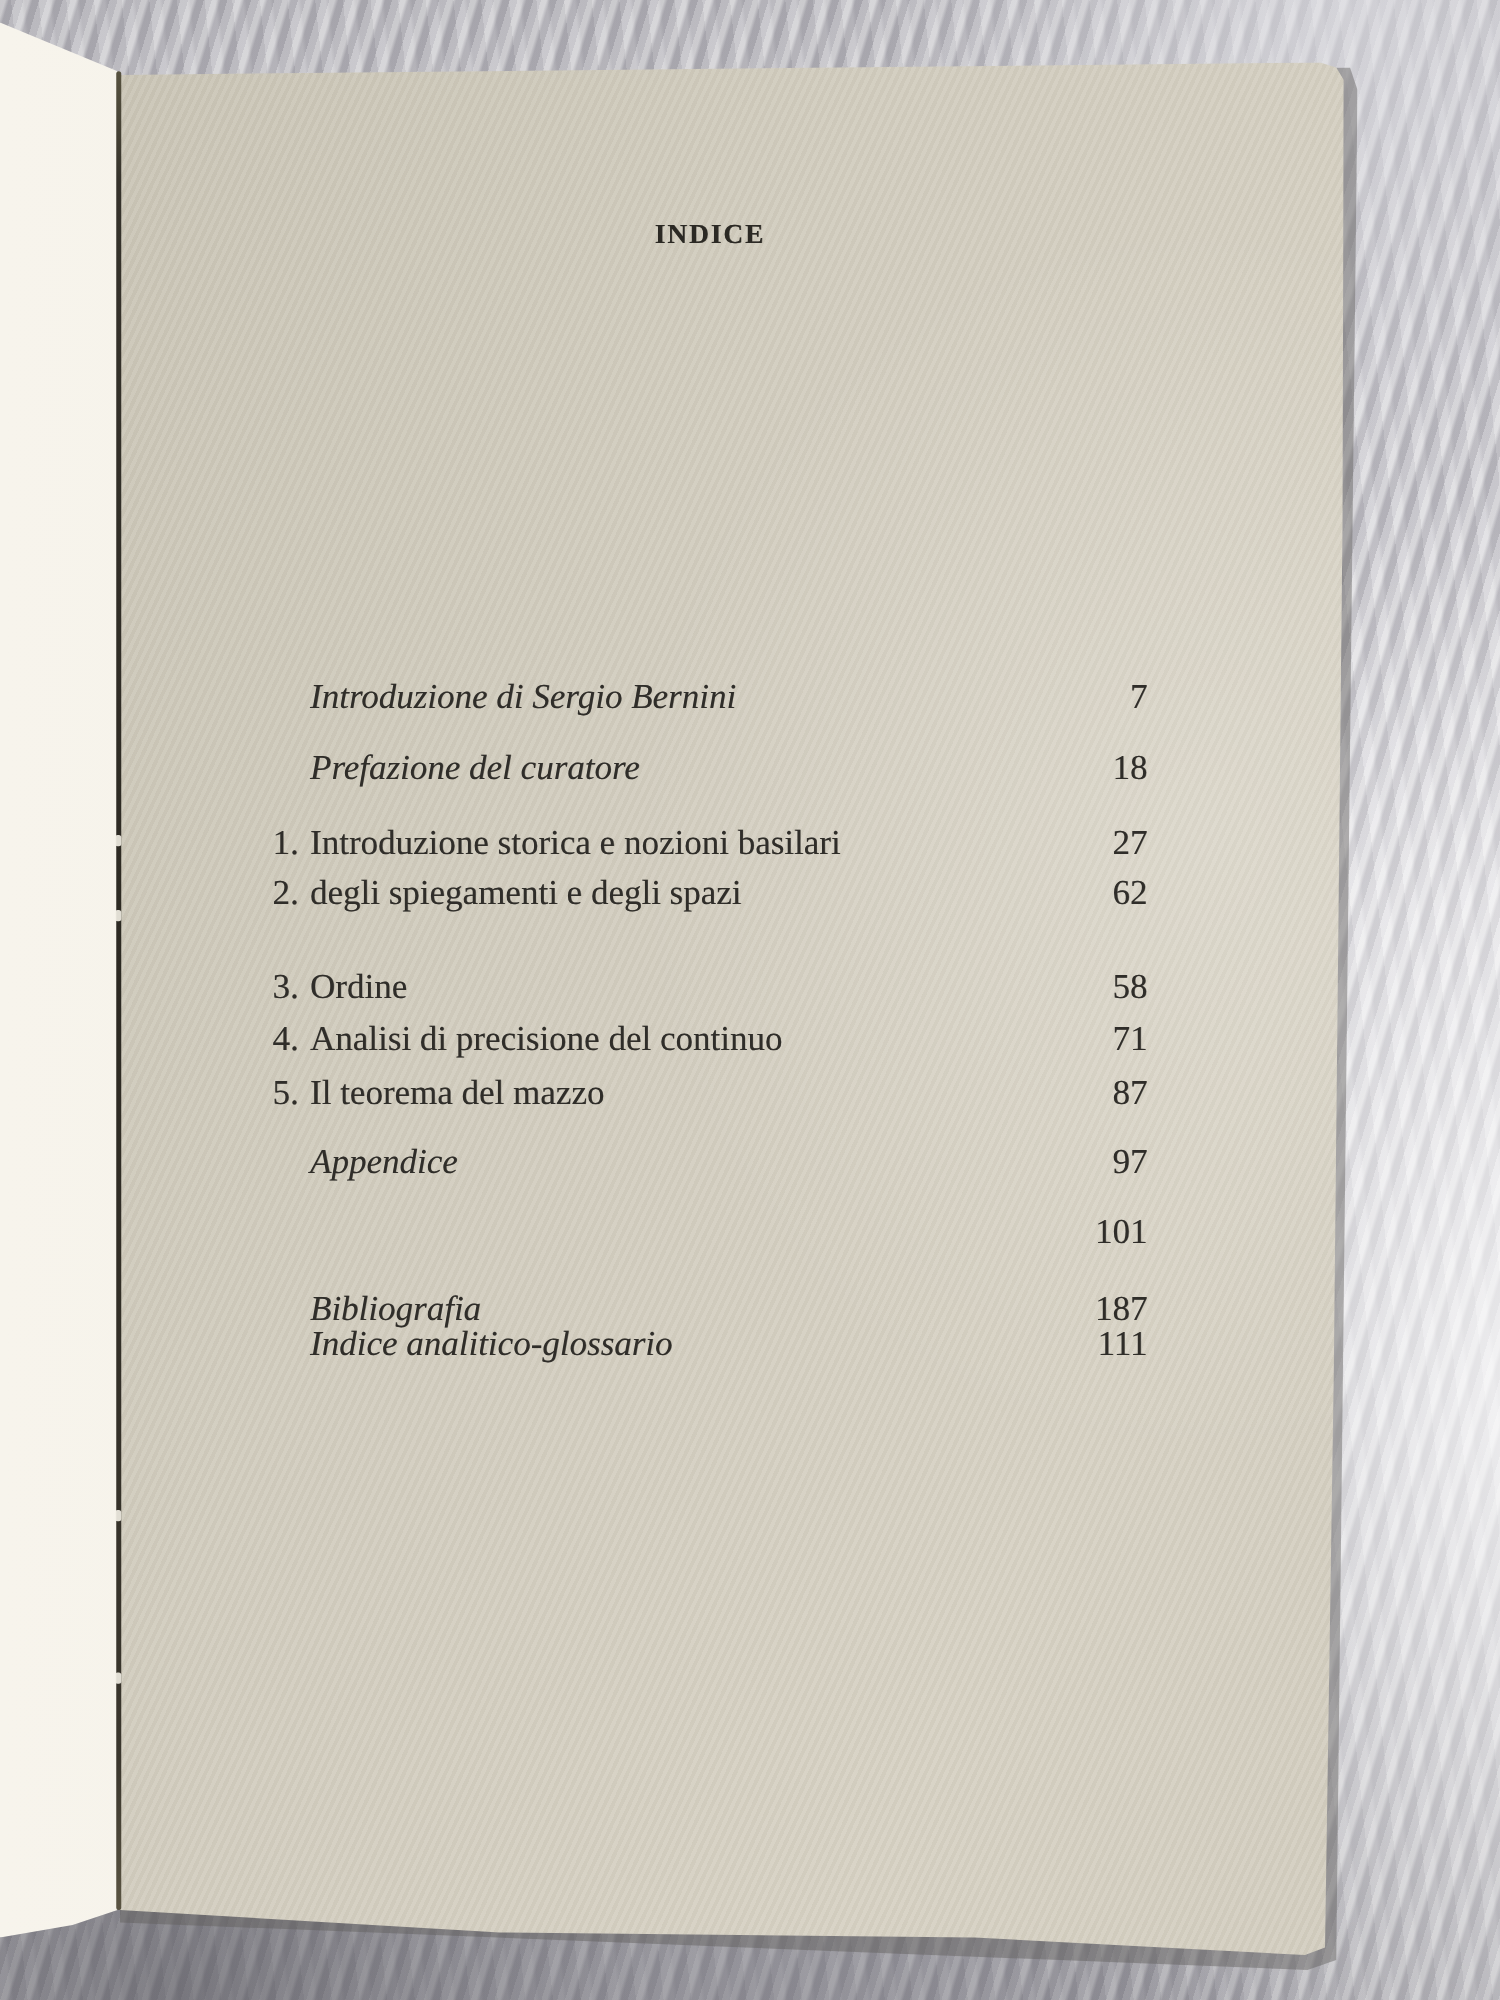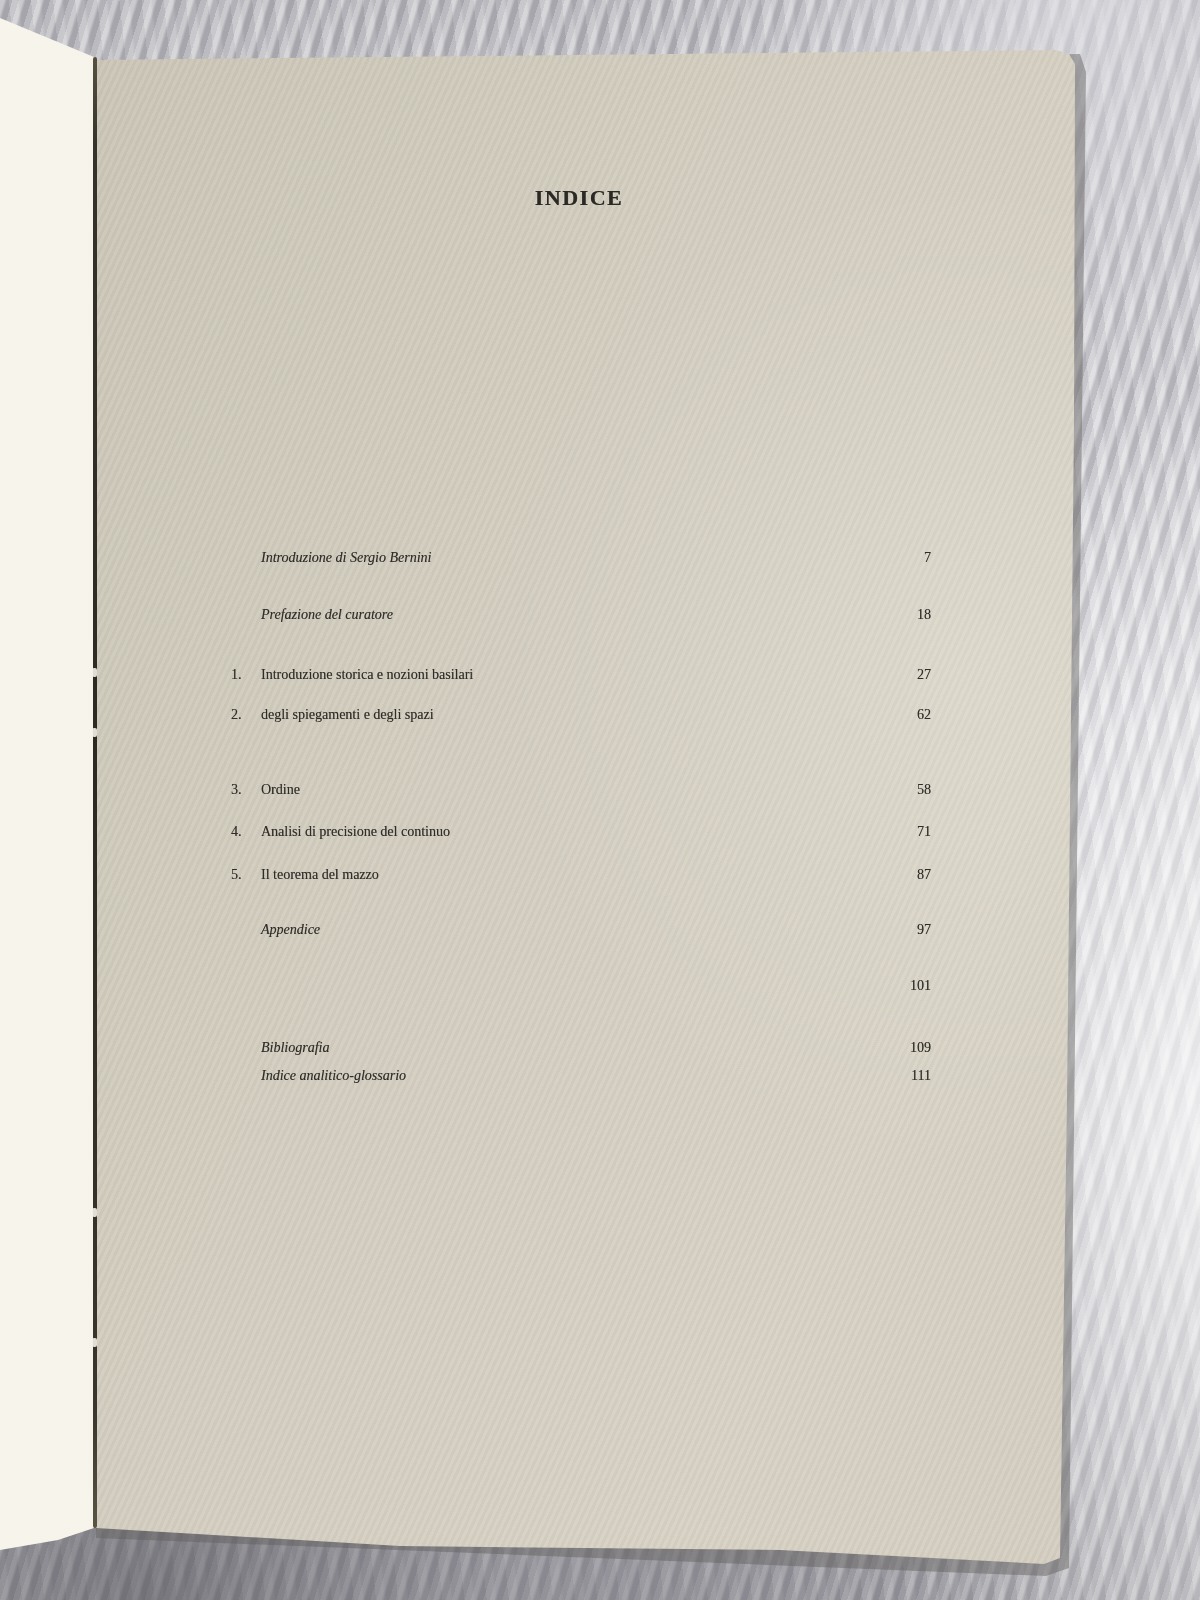--- a/index.html
+++ b/index.html
@@ -62,27 +62,27 @@
     border-radius:2px;
   }
   .stitch{
     position:absolute;left:92px;width:5px;height:9px;border-radius:2px;
     background:var(--cover-page);opacity:.9;
   }
   .stitch.s1{top:668px}.stitch.s2{top:728px}.stitch.s3{top:1208px}.stitch.s4{top:1338px}
   
   .content{position:absolute;inset:0;color:var(--ink);}
   .title{
-    position:absolute;left:213px;top:169px;width:700px;margin:16px;
+    position:absolute;left:213px;top:169px;width:700px;margin:5px;
     text-align:center;font-size:22px;font-weight:700;letter-spacing:1.5px;
     color:#2b2924;text-shadow:0.3px 0.3px 0.5px rgba(43,41,36,0.55);
   }
   .toc-row{
-    position:absolute;left:231px;width:700px;
-    font-size:14px;line-height:32px;
+    position:absolute;left:218px;width:700px;
+    font-size:28px;line-height:32px;
     text-shadow:0.3px 0.3px 0.5px rgba(47,45,41,0.45);
   }
   .toc-num{position:absolute;left:0;top:0;width:30px;}
   .toc-label{display:block;margin-left:30px;margin-right:55px;}
   .toc-line{display:block;white-space:nowrap;}
   .toc-page{position:absolute;right:0;top:0;text-align:right;}
   .toc-row.italic .toc-label{font-style:italic;}
   .toc-row:nth-child(1){top:542px}
   .toc-row:nth-child(2){top:599px}
   .toc-row:nth-child(3){top:659px}
@@ -170,21 +170,21 @@
         </div>
         <div class="toc-row italic">
           <span class="toc-num"></span>
           <span class="toc-page">101</span>
         </div>
         <div class="toc-row italic">
           <span class="toc-num"></span>
           <span class="toc-label">
             <span class="toc-line">Bibliografia</span>
           </span>
-          <span class="toc-page">109</span>
+          <span class="toc-page">187</span>
         </div>
         <div class="toc-row italic">
           <span class="toc-num"></span>
           <span class="toc-label">
             <span class="toc-line">Indice analitico-glossario</span>
           </span>
           <span class="toc-page">111</span>
         </div>
       </div>
   </div>

